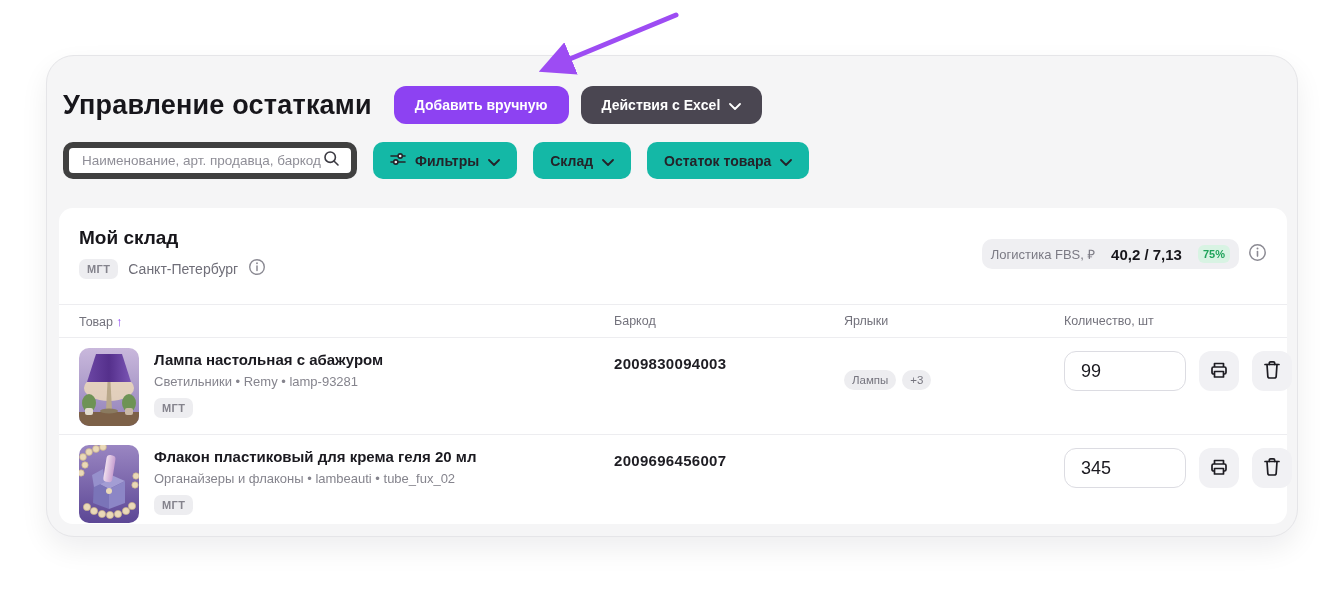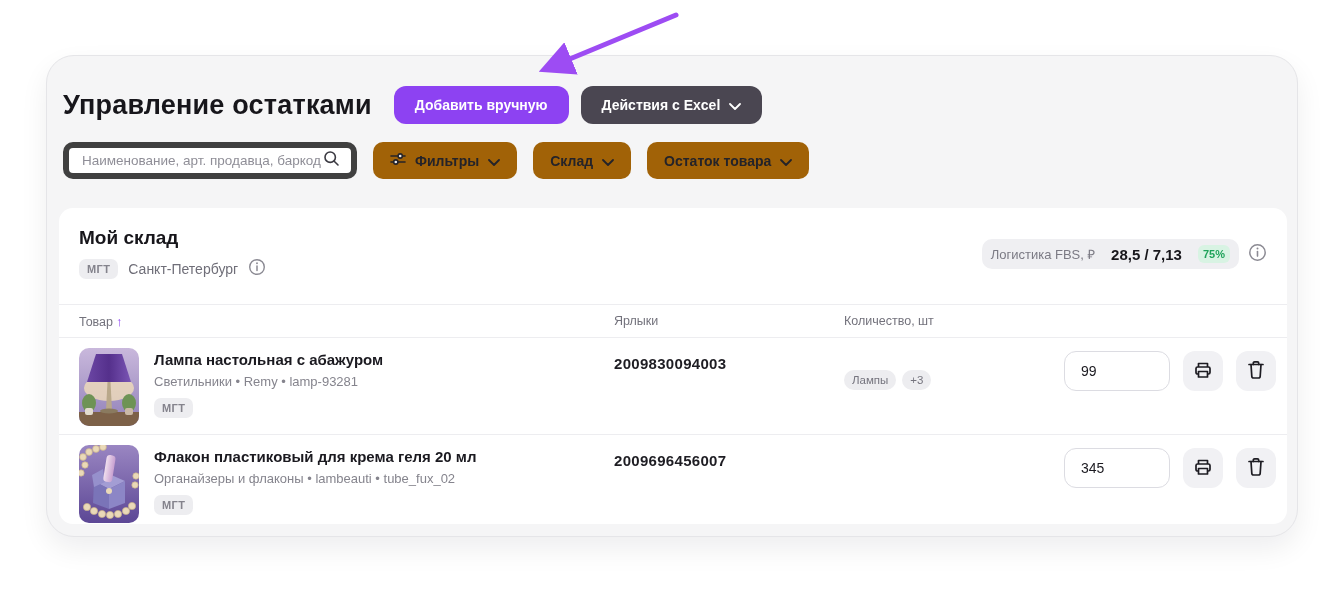--- a/index.html
+++ b/index.html
@@ -26,21 +26,21 @@
   .btn-purple { background:#8d42f2; margin-right:12px; }
   .btn-dark { background:#4a4651; }
 
   
   .filter-row { position:absolute; left:16px; top:86px; display:flex; align-items:center; gap:16px; }
   .search-box { width:294px; height:37px; background:#fff; border:6px solid #404040; border-radius:10px;
                 display:flex; align-items:center; padding:0 11px 0 13px; }
   .search-box input { flex:1; border:none; outline:none; background:transparent; font-family:inherit;
                       font-size:13.5px; color:#2b2a31; min-width:0; }
   .search-box input::placeholder { color:#8f8e97; }
-  .chip { display:flex; align-items:center; gap:9px; height:37px; padding:0 17px; background:#a16207;
+  .chip { display:flex; align-items:center; gap:9px; height:37px; padding:0 17px; background:#14b8a6;
           border:none; border-radius:10px; font-family:inherit; font-size:14px; font-weight:600; color:#242329; cursor:pointer; }
 
   
   .inner { position:absolute; left:12px; top:152px; width:1228px; height:316px; background:#fff; border-radius:14px; }
   .inner-header { display:flex; justify-content:space-between; align-items:flex-start; padding:19px 20px 0; height:96px; }
   .wh-title { font-size:19px; font-weight:700; color:#17161b; margin-bottom:9px; }
   .wh-meta { display:flex; align-items:center; gap:10px; }
   .tag-pill { display:inline-block; background:#ededf0; color:#84838c; font-size:11px; font-weight:700;
               letter-spacing:.4px; padding:4px 8px; border-radius:7px; }
   .wh-city { font-size:14px; color:#6f6e78; }
@@ -61,22 +61,22 @@
   .prod-cell { display:flex; gap:15px; padding-left:20px; }
   .thumb { width:60px; height:78px; border-radius:10px; overflow:hidden; flex:none; }
   .thumb svg { display:block; }
   .prod-info { padding-top:3px; }
   .prod-title { font-size:15px; font-weight:700; color:#1b1a20; margin-bottom:6px; }
   .prod-sub { font-size:13px; color:#85848d; margin-bottom:9px; }
   .cell-barcode { padding-top:7px; font-size:15px; font-weight:700; color:#1e1d23; letter-spacing:.3px; }
   .cell-labels { padding-top:6px; display:flex; gap:6px; }
   .label-pill { background:#ededf0; color:#75747e; font-size:11.5px; padding:4px 8px; border-radius:10px;margin-top:16px; }
   .cell-qty { display:flex; gap:13px; align-items:flex-start; padding-top:3px; }
-  .qty-input { width:106px; height:40px; border:1px solid #dcdce2; border-radius:12px; padding:0 16px;
-               font-family:inherit; font-size:14px; color:#1b1a20; outline:none; background:#fff; }
+  .qty-input { width:122px; height:40px; border:1px solid #dcdce2; border-radius:12px; padding:0 16px;
+               font-family:inherit; font-size:18px; color:#1b1a20; outline:none; background:#fff; }
   .icon-btn { width:40px; height:40px; border:none; border-radius:12px; background:#f1f1f4;
               display:flex; align-items:center; justify-content:center; cursor:pointer; }
 </style>
 </head>
 <body>
 
 <svg class="annotation-arrow" width="1344" height="592" viewBox="0 0 1344 592">
   <defs>
     <marker id="ah" markerWidth="7" markerHeight="7" refX="5" refY="3.5" orient="auto">
       <polygon points="0 0, 7 3.5, 0 7" fill="#9d4cf3"></polygon>
@@ -162,37 +162,38 @@
                 <circle cx="9" cy="9" r="7.3" stroke="#8b8a93" stroke-width="1.4"></circle>
                 <line x1="9" y1="8" x2="9" y2="12.4" stroke="#8b8a93" stroke-width="1.5" stroke-linecap="round"></line>
                 <circle cx="9" cy="5.3" r="0.95" fill="#8b8a93"></circle>
               </svg>
           </span>
         </div>
       </div>
       <div class="logi-wrap">
         <div class="logi-pill">
           <span class="logi-label">Логистика FBS, ₽</span>
-          <span class="logi-value">28,5 / 7,13</span>
+          <span class="logi-value">40,2 / 7,13</span>
           <span class="pct-badge">75%</span>
         </div>
         <span>
           <svg width="19" height="19" viewBox="0 0 18 18" fill="none">
               <circle cx="9" cy="9" r="7.3" stroke="#8b8a93" stroke-width="1.4"></circle>
               <line x1="9" y1="8" x2="9" y2="12.4" stroke="#8b8a93" stroke-width="1.5" stroke-linecap="round"></line>
               <circle cx="9" cy="5.3" r="0.95" fill="#8b8a93"></circle>
             </svg>
         </span>
       </div>
     </div>
 
     <div class="grid thead">
       <div>
         <span>Товар</span><span class="sort-arrow">↑</span>
       </div>
+      <div>Баркод</div>
       <div>Ярлыки</div>
       <div>Количество, шт</div>
     </div>
 
     <div class="grid trow">
       <div class="prod-cell">
         <div class="thumb">
           <svg width="60" height="78" viewBox="0 0 60 78">
             <defs>
               <linearGradient id="lampbg" x1="0" y1="0" x2="0" y2="1">

